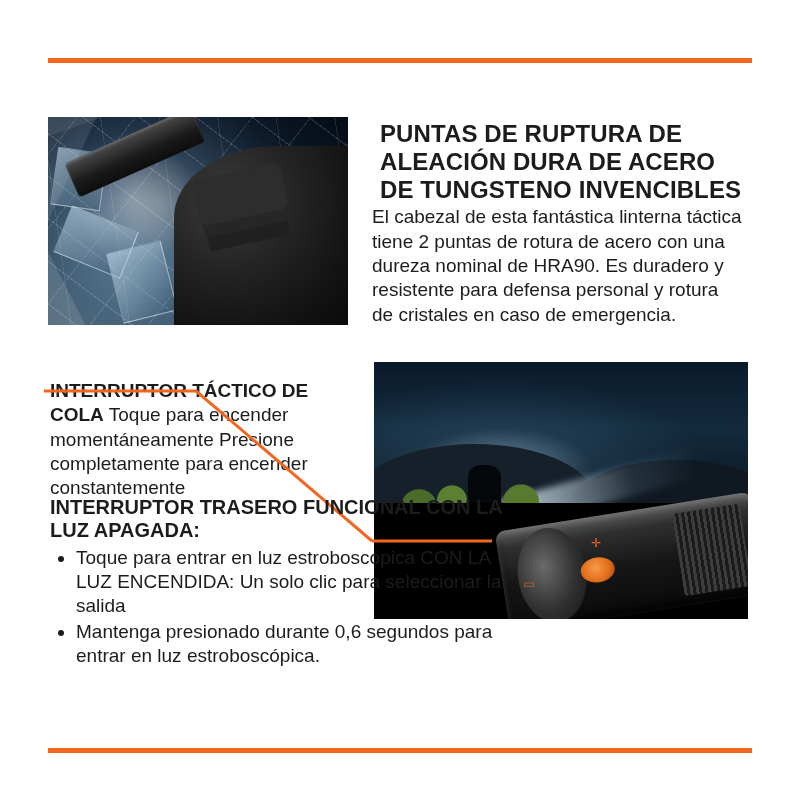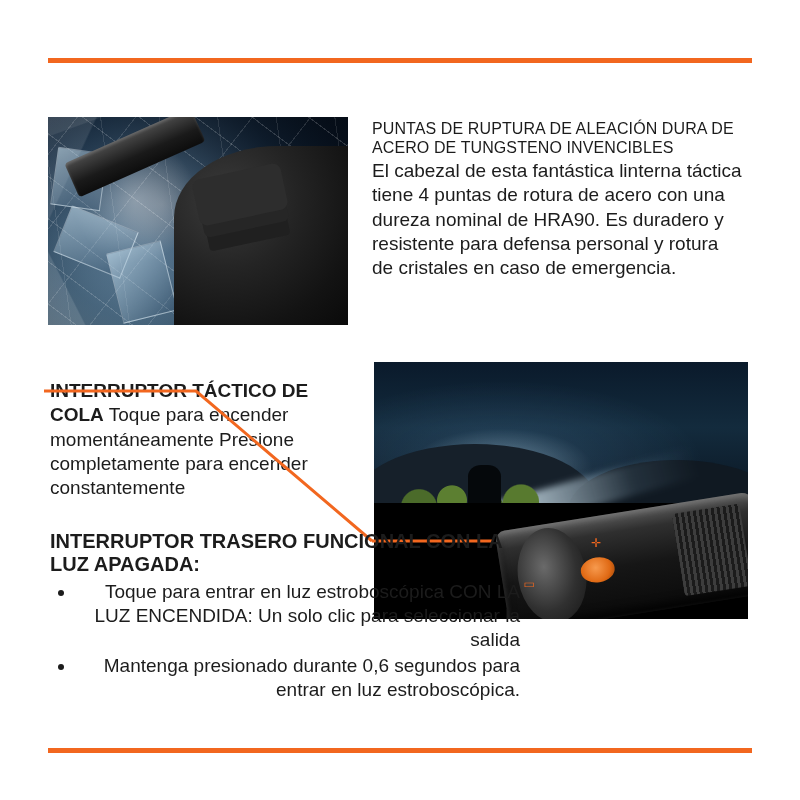--- a/index.html
+++ b/index.html
@@ -117,25 +117,25 @@
     box-shadow: inset 0 2px 3px rgba(255,255,255,0.18);
   }
 
   .sec1-text {
     position: absolute;
     left: 372px;
     top: 120px;
     width: 372px;
   }
   .h-strong {
-    font-size: 16px;
+    font-size: 24px;
     line-height: 1.16;
-    font-weight: normal;
+    font-weight: bold;
     letter-spacing: 0.1px;
-    margin: 0 0 2px 0;
+    margin: 0 0 2px 8px;
   }
   .body-txt {
     font-size: 19px;
     line-height: 1.28;
     margin: 0;
   }
 
   
   .sec2-text {
     position: absolute;
@@ -269,59 +269,58 @@
 
   .callout {
     position: absolute;
     pointer-events: none;
   }
 
   
   .sec3 {
     position: absolute;
     left: 50px;
-    top: 530px;
+    top: 496px;
     width: 470px;
   }
   .sec3 h3 {
     font-size: 20px;
     line-height: 1.16;
     font-weight: bold;
     margin: 0 0 4px 0;
   }
   ul.bullets {
     margin: 0;
     padding-left: 26px;
   }
   ul.bullets li {
     font-size: 19px;
     line-height: 1.26;
     margin-bottom: 2px;
-    text-align: right;
   }
 </style>
 </head>
 <body>
 
 <div class="page">
 
   <div class="rule rule-top"></div>
 
   <div class="sec1-img">
     <div class="glass"></div>
     <div class="shard s1"></div>
     <div class="shard s2"></div>
     <div class="shard s3"></div>
     <div class="torch"></div>
     <div class="glove"></div>
   </div>
 
   <div class="sec1-text">
     <h2 class="h-strong">PUNTAS DE RUPTURA DE ALEACIÓN DURA DE ACERO DE TUNGSTENO INVENCIBLES</h2>
-    <p class="body-txt">El cabezal de esta fantástica linterna táctica tiene 4 puntas de rotura de acero con una dureza nominal de HRA90. Es duradero y resistente para defensa personal y rotura de cristales en caso de emergencia.</p>
+    <p class="body-txt">El cabezal de esta fantástica linterna táctica tiene 2 puntas de rotura de acero con una dureza nominal de HRA90. Es duradero y resistente para defensa personal y rotura de cristales en caso de emergencia.</p>
   </div>
 
   <div class="sec2-text">
     <p class="body-txt"><span class="inline-head">INTERRUPTOR TÁCTICO DE COLA</span> <span>Toque para encender momentáneamente Presione completamente para encender constantemente</span></p>
   </div>
 
   <div class="sec2-img">
     <div class="night"></div>
     <div class="hill"></div>
     <div class="hill2"></div>

